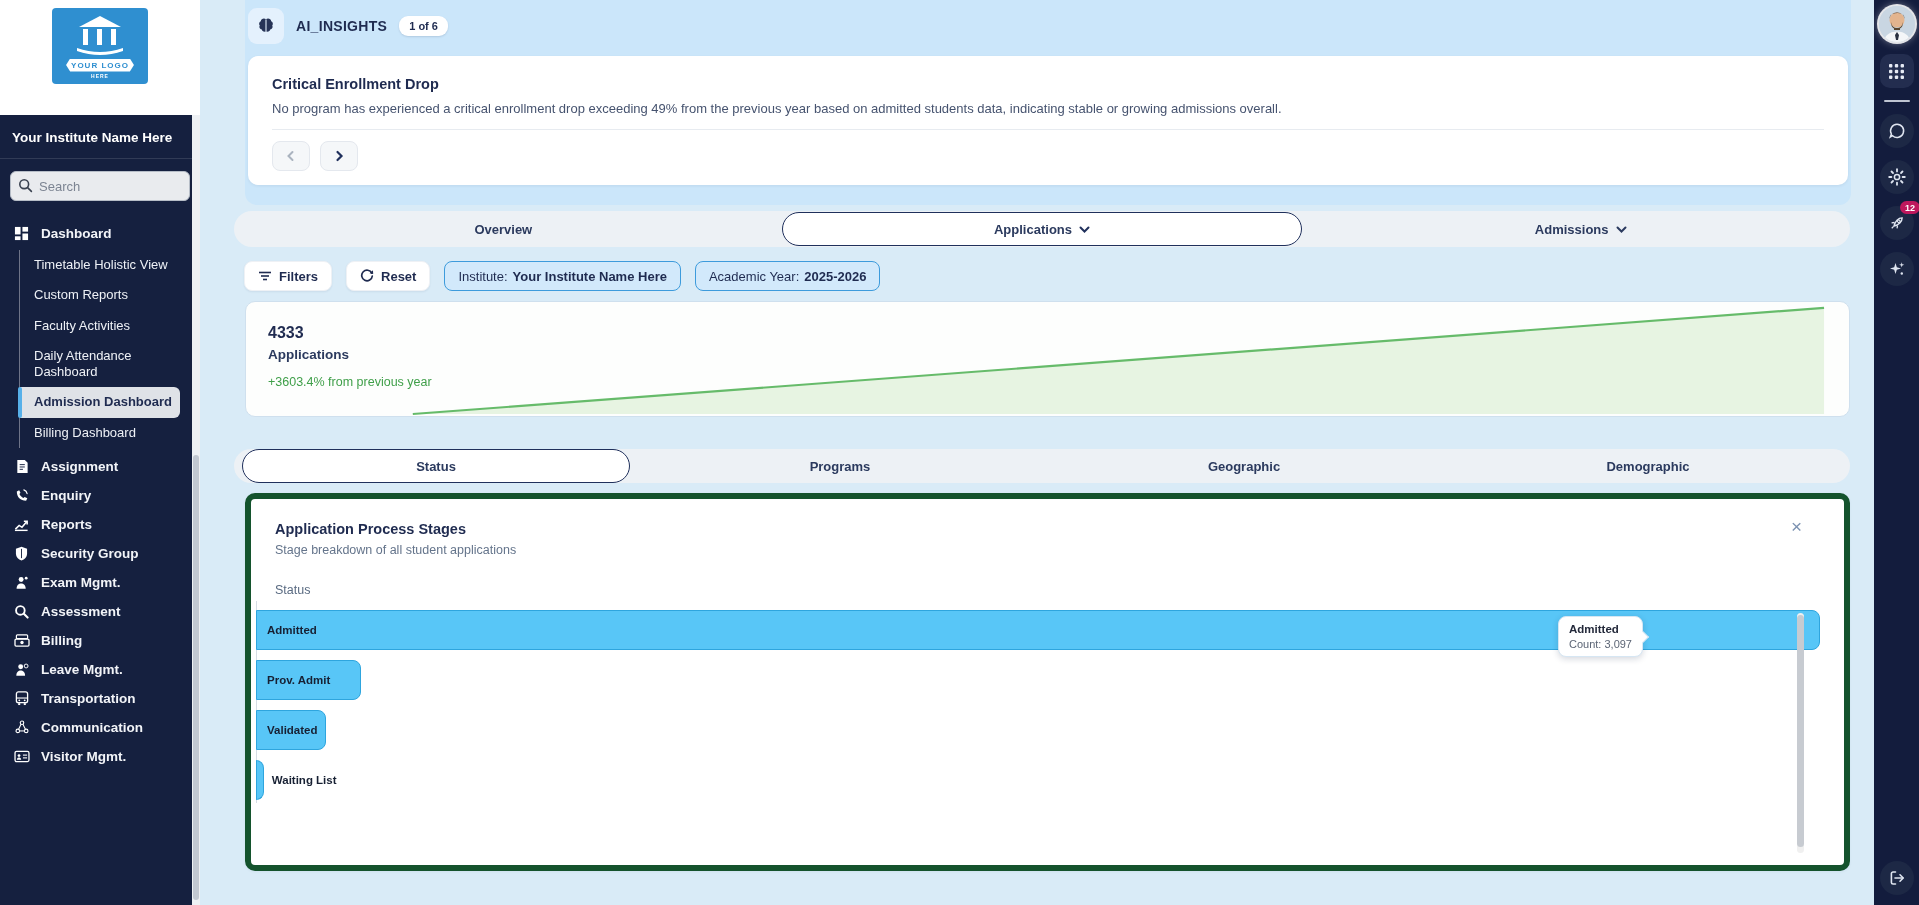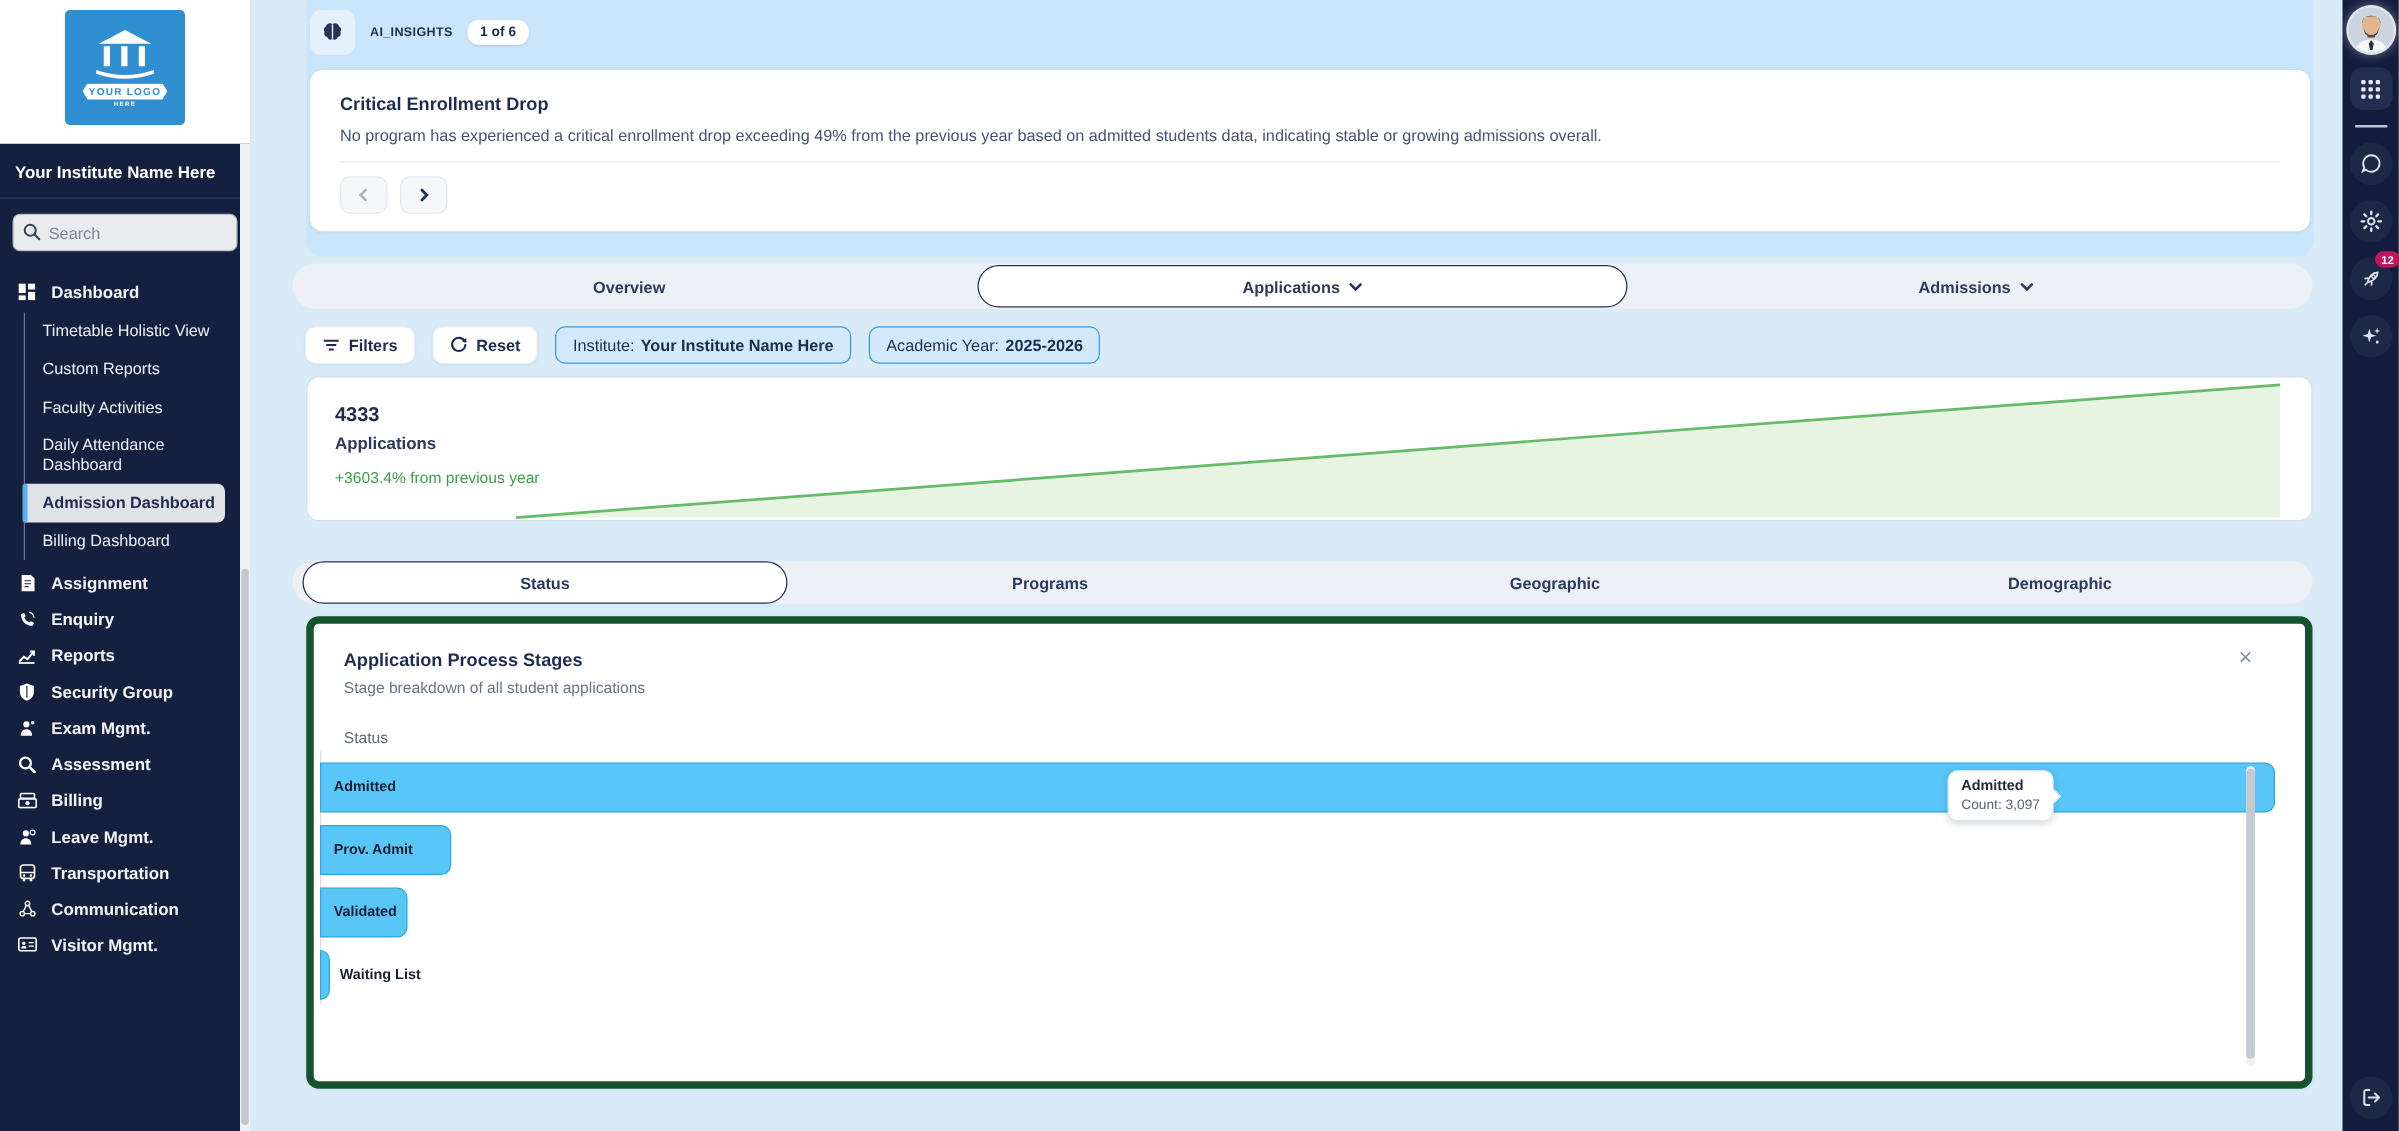--- a/index.html
+++ b/index.html
@@ -1,30 +1,30 @@
 <!DOCTYPE html>
 <html><head>
 <meta charset="utf-8">
 <style>
   * { margin:0; padding:0; box-sizing:border-box; }
   html,body { width:1919px; height:905px; overflow:hidden; font-family:"Liberation Sans", sans-serif; background:#d9ebf7; }
 
   
   .sidebar { position:absolute; left:0; top:0; width:200px; height:905px; background:#15203f; z-index:5; }
   .sidebar-head { background:#ffffff; height:115px; display:flex; align-items:flex-start; justify-content:center; }
-  .logo-box { margin-top:8px; width:96px; height:92px; background:#2f8fd0; border-radius:4px; display:flex; flex-direction:column; align-items:center; justify-content:center; }
+  .logo-box { margin-top:8px; width:96px; height:76px; background:#2f8fd0; border-radius:4px; display:flex; flex-direction:column; align-items:center; justify-content:center; }
   .logo-ribbon { background:#ffffff; color:#2f8fd0; font-size:8px; font-weight:bold; letter-spacing:1px; padding:2px 5px; margin-top:3px; clip-path:polygon(0 50%,6% 0,94% 0,100% 50%,94% 100%,6% 100%); white-space:nowrap; }
   .logo-sub { color:#ffffff; font-size:5px; font-weight:bold; letter-spacing:1px; margin-top:1px; }
   .institute-name { color:#ffffff; font-size:13.5px; font-weight:bold; padding:15px 12px 13px 12px; border-bottom:1px solid rgba(255,255,255,0.12); }
   .search-wrap { margin:12px 10px 10px 10px; position:relative; }
   .search-wrap input { width:100%; height:30px; border-radius:6px; border:1px solid #b6bdc7; background:#e9ebee; padding:0 8px 0 28px; font-size:13px; color:#333; outline:none; font-family:"Liberation Sans", sans-serif; }
   .search-wrap input::placeholder { color:#7c8492; }
   .search-icon { position:absolute; left:8px; top:7px; }
   .nav { padding:8px 0 0 13px; }
-  .nav-item { display:flex; align-items:flex-start; gap:11px; padding:7px 0; color:#f2f4f8; font-size:13.5px; font-weight:bold; cursor:pointer; }
+  .nav-item { display:flex; align-items:center; gap:11px; padding:7px 0; color:#f2f4f8; font-size:13.5px; font-weight:bold; cursor:pointer; }
   .nav-item .ni { width:17px; display:flex; justify-content:center; flex:none; }
   .submenu { margin:2px 0 4px 6px; border-left:1.5px solid rgba(255,255,255,0.38); }
   .sub-item { position:relative; color:#eef1f6; font-size:13px; padding:7px 8px 7px 14px; width:160px; line-height:1.25; cursor:pointer; }
   .sub-item.active { background:#dfe2e7; color:#1f2b50; font-weight:bold; border-radius:0 6px 6px 0; }
   .sub-item.active::before { content:""; position:absolute; left:-2.5px; top:0; bottom:0; width:4px; background:#57b0e9; border-radius:2px; }
   .side-scroll { position:absolute; right:0; top:115px; bottom:0; width:8px; background:#eef1f4; }
   .side-scroll .thumb { position:absolute; top:340px; bottom:5px; left:1px; width:6px; background:#c2c8d1; border-radius:3px; }
 
   
   .rail { position:absolute; right:0; top:0; width:45px; height:905px; background:#131c3d; z-index:5; display:flex; flex-direction:column; align-items:center; }
@@ -34,21 +34,21 @@
   .rail-div { width:26px; height:2px; background:#dde2ec; opacity:0.85; margin-top:12px; border-radius:1px; }
   .rail-badge { position:absolute; top:-5px; right:-6px; background:#be185d; color:#fff; font-size:9px; font-weight:bold; padding:1.5px 4.5px; border-radius:8px; }
   .rail-spacer { flex:1; }
   .rail-logout { margin-bottom:10px; }
 
   
   .main { position:absolute; left:200px; right:45px; top:0; bottom:0; background:#d9ebf7; overflow:hidden; }
   .insights { margin:-14px 23px 0 45px; background:#cbe6fa; border-radius:12px; padding:22px 0 20px 0; }
   .insights-head { display:flex; align-items:center; gap:12px; padding:0 3px 0 3px; }
   .brain-btn { width:36px; height:36px; border-radius:9px; background:#e4f1fd; display:flex; align-items:center; justify-content:center; cursor:pointer; }
-  .insights-title { font-size:10px; font-weight:bold; color:#1f2b50; letter-spacing:0.3px; }
+  .insights-title { font-size:14px; font-weight:bold; color:#1f2b50; letter-spacing:0.3px; }
   .insights-count { background:#ffffff; border-radius:9px; font-size:11px; font-weight:bold; color:#1f2b50; padding:4px 10px; box-shadow:0 1px 2px rgba(30,50,90,0.15); }
   .insight-card { margin:12px 3px 0 3px; background:#ffffff; border-radius:10px; padding:20px 24px 14px 24px; box-shadow:0 1px 3px rgba(30,50,90,0.08); }
   .insight-card h3 { font-size:14.5px; color:#1f2b50; margin-bottom:9px; }
   .insight-card p { font-size:13px; color:#46536f; margin-bottom:13px; }
   .insight-div { border-top:1px solid #e7ebf0; margin-bottom:11px; }
   .pager { display:flex; gap:10px; }
   .pager-btn { width:38px; height:30px; border-radius:8px; background:#f5f7f9; border:1px solid #e4e8ee; display:flex; align-items:center; justify-content:center; cursor:pointer; }
 
   .tabbar { margin:6px 24px 0 34px; height:36px; background:#edf1f5; border-radius:18px; display:flex; align-items:center; }
   .tabseg { flex:1; display:flex; align-items:center; justify-content:center; font-size:13px; font-weight:bold; color:#2b3a5e; cursor:pointer; gap:7px; }

